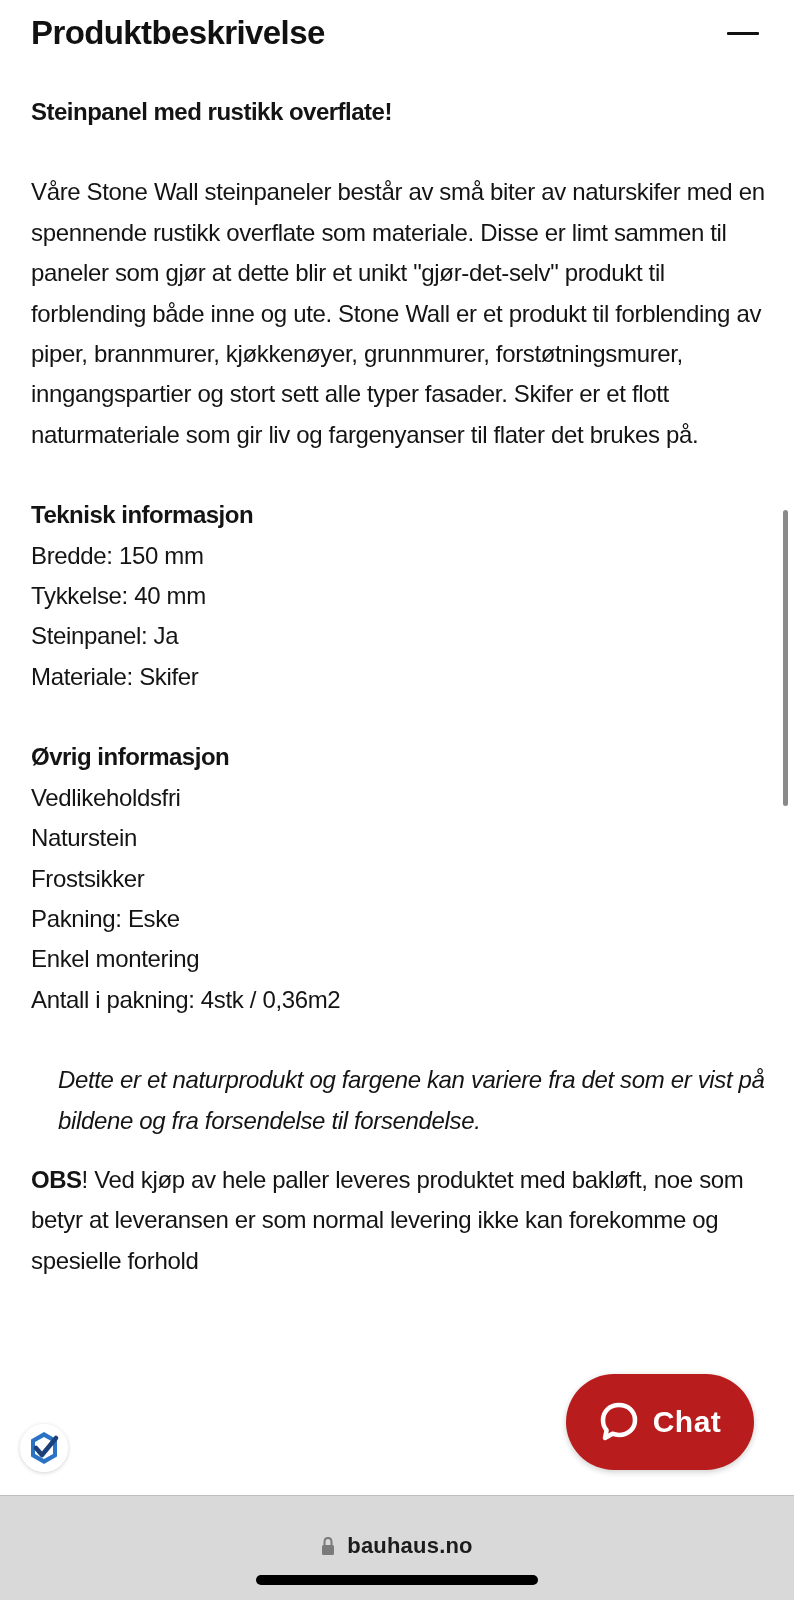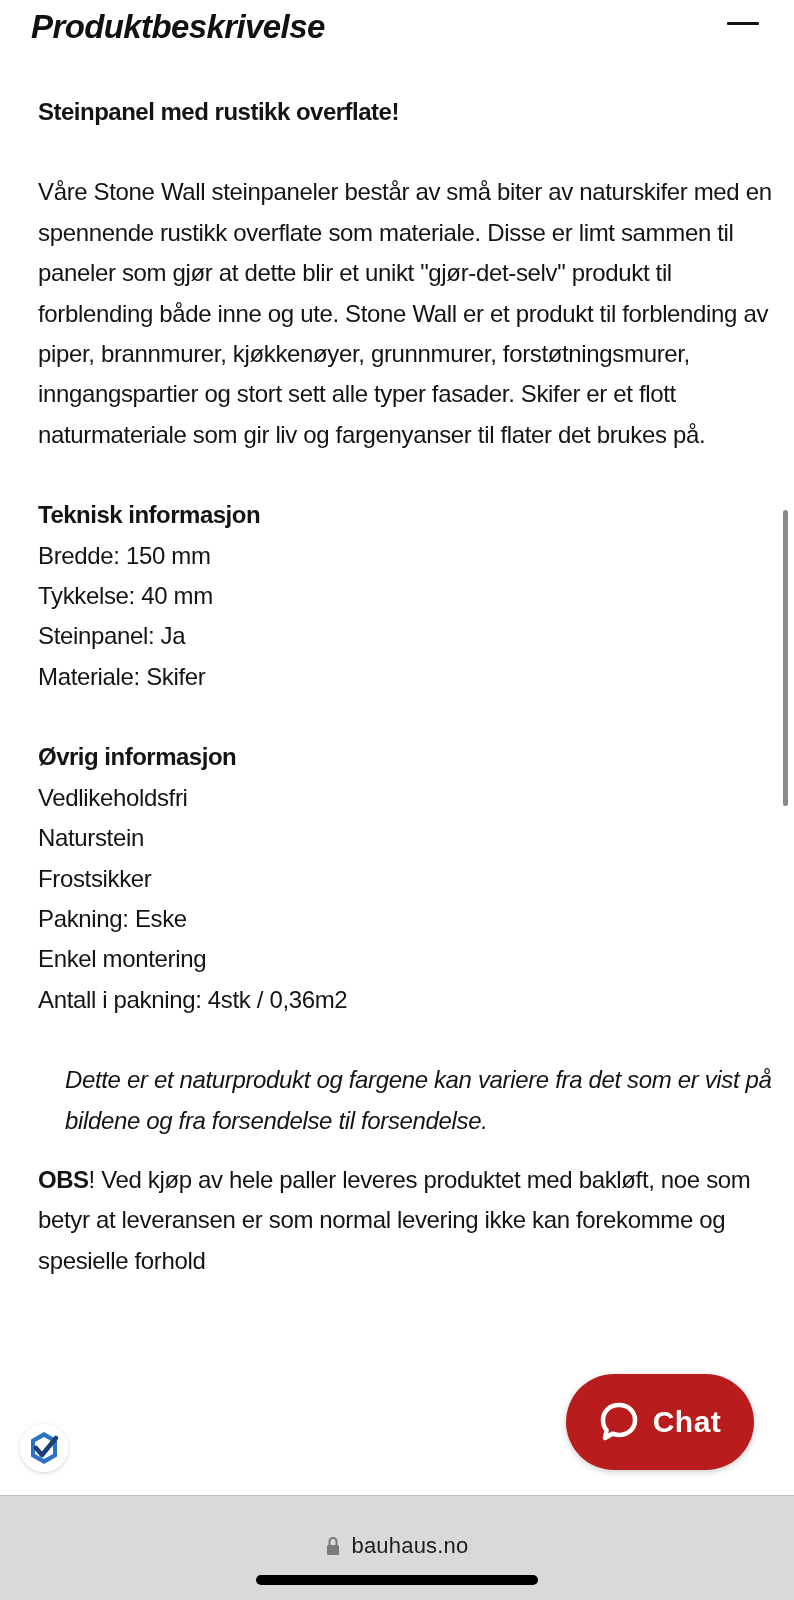--- a/index.html
+++ b/index.html
@@ -1,45 +1,45 @@
 <!DOCTYPE html>
 <html><head>
 <meta charset="utf-8">
 <style>
   * { box-sizing: border-box; margin: 0; padding: 0; }
   html, body { width: 794px; height: 1600px; overflow: hidden; background: #ffffff; }
   body { font-family: "Liberation Sans", sans-serif; color: #111111; position: relative; }
 
   .page { position: absolute; left: 0; top: 0; width: 794px; height: 1495px; overflow: hidden; }
 
-  .section-header { position: absolute; left: 31px; top: 8px; width: 730px; height: 50px; display: flex; align-items: flex-start; justify-content: space-between; font-style: italic; }
+  .section-header { position: absolute; left: 31px; top: 8px; width: 730px; height: 50px; display: flex; align-items: center; justify-content: space-between; }
   .section-title { font-size: 33px; font-weight: 700; letter-spacing: -0.6px; color: #111; }
   .collapse-btn { width: 36px; height: 30px; position: relative; cursor: pointer; }
   .collapse-btn::after { content: ""; position: absolute; left: 2px; right: 2px; top: 14px; height: 3px; background: #111; border-radius: 1px; }
 
-  .content { position: absolute; left: 38px; top: 92px; width: 740px; font-size: 24px; line-height: 40.4px; letter-spacing: -0.35px; color: #141414; }
+  .content { position: absolute; left: 31px; top: 92px; width: 740px; font-size: 24px; line-height: 40.4px; letter-spacing: -0.35px; color: #141414; }
   .content .subhead { font-weight: 700; margin-bottom: 40px; letter-spacing: -0.5px; }
   .content p { margin: 0; }
   .content .gap { height: 40px; }
   .content .bold { font-weight: 700; letter-spacing: -0.5px; }
   .content .italic { font-style: italic; margin-left: 27px; }
   .content .small-gap { height: 19px; }
 
   .scrollbar { position: absolute; left: 783px; top: 510px; width: 5px; height: 296px; background: #8a8a8a; border-radius: 3px; }
 
   .trust-badge { position: absolute; left: 20px; top: 1424px; width: 48px; height: 48px; border-radius: 50%; background: rgba(255,255,255,0.92); box-shadow: 0 1px 4px rgba(0,0,0,0.18); display: flex; align-items: center; justify-content: center; }
 
   .chat-button { position: absolute; left: 566px; top: 1374px; width: 188px; height: 96px; border-radius: 48px; background: #b91c1c; display: flex; align-items: center; justify-content: center; gap: 14px; box-shadow: 0 2px 6px rgba(0,0,0,0.2); cursor: pointer; }
   .chat-icon { width: 40px; height: 42px; }
   .chat-label { color: #ffffff; font-size: 30px; font-weight: 700; letter-spacing: 0.5px; }
 
   .browser-bar { position: absolute; left: 0; top: 1495px; width: 794px; height: 105px; background: #d9d9d9; border-top: 1px solid #bfbfbf; }
   .url-wrap { position: absolute; left: 0; right: 0; top: 37px; display: flex; align-items: center; justify-content: center; gap: 12px; }
   .lock-icon { width: 14px; height: 20px; }
-  .url-text { font-size: 22px; color: #1c1c1c; letter-spacing: 0.2px; }
+  .url-text { font-size: 22px; color: #1c1c1c; letter-spacing: 0.2px; font-weight: bold; }
   .home-indicator { position: absolute; left: 256px; top: 79px; width: 282px; height: 10px; background: #000; border-radius: 5px; }
 </style>
 </head>
 <body>
 
 <div class="page">
 
   <div class="section-header">
     <h2 class="section-title">Produktbeskrivelse</h2>
     <div class="collapse-btn"></div>

